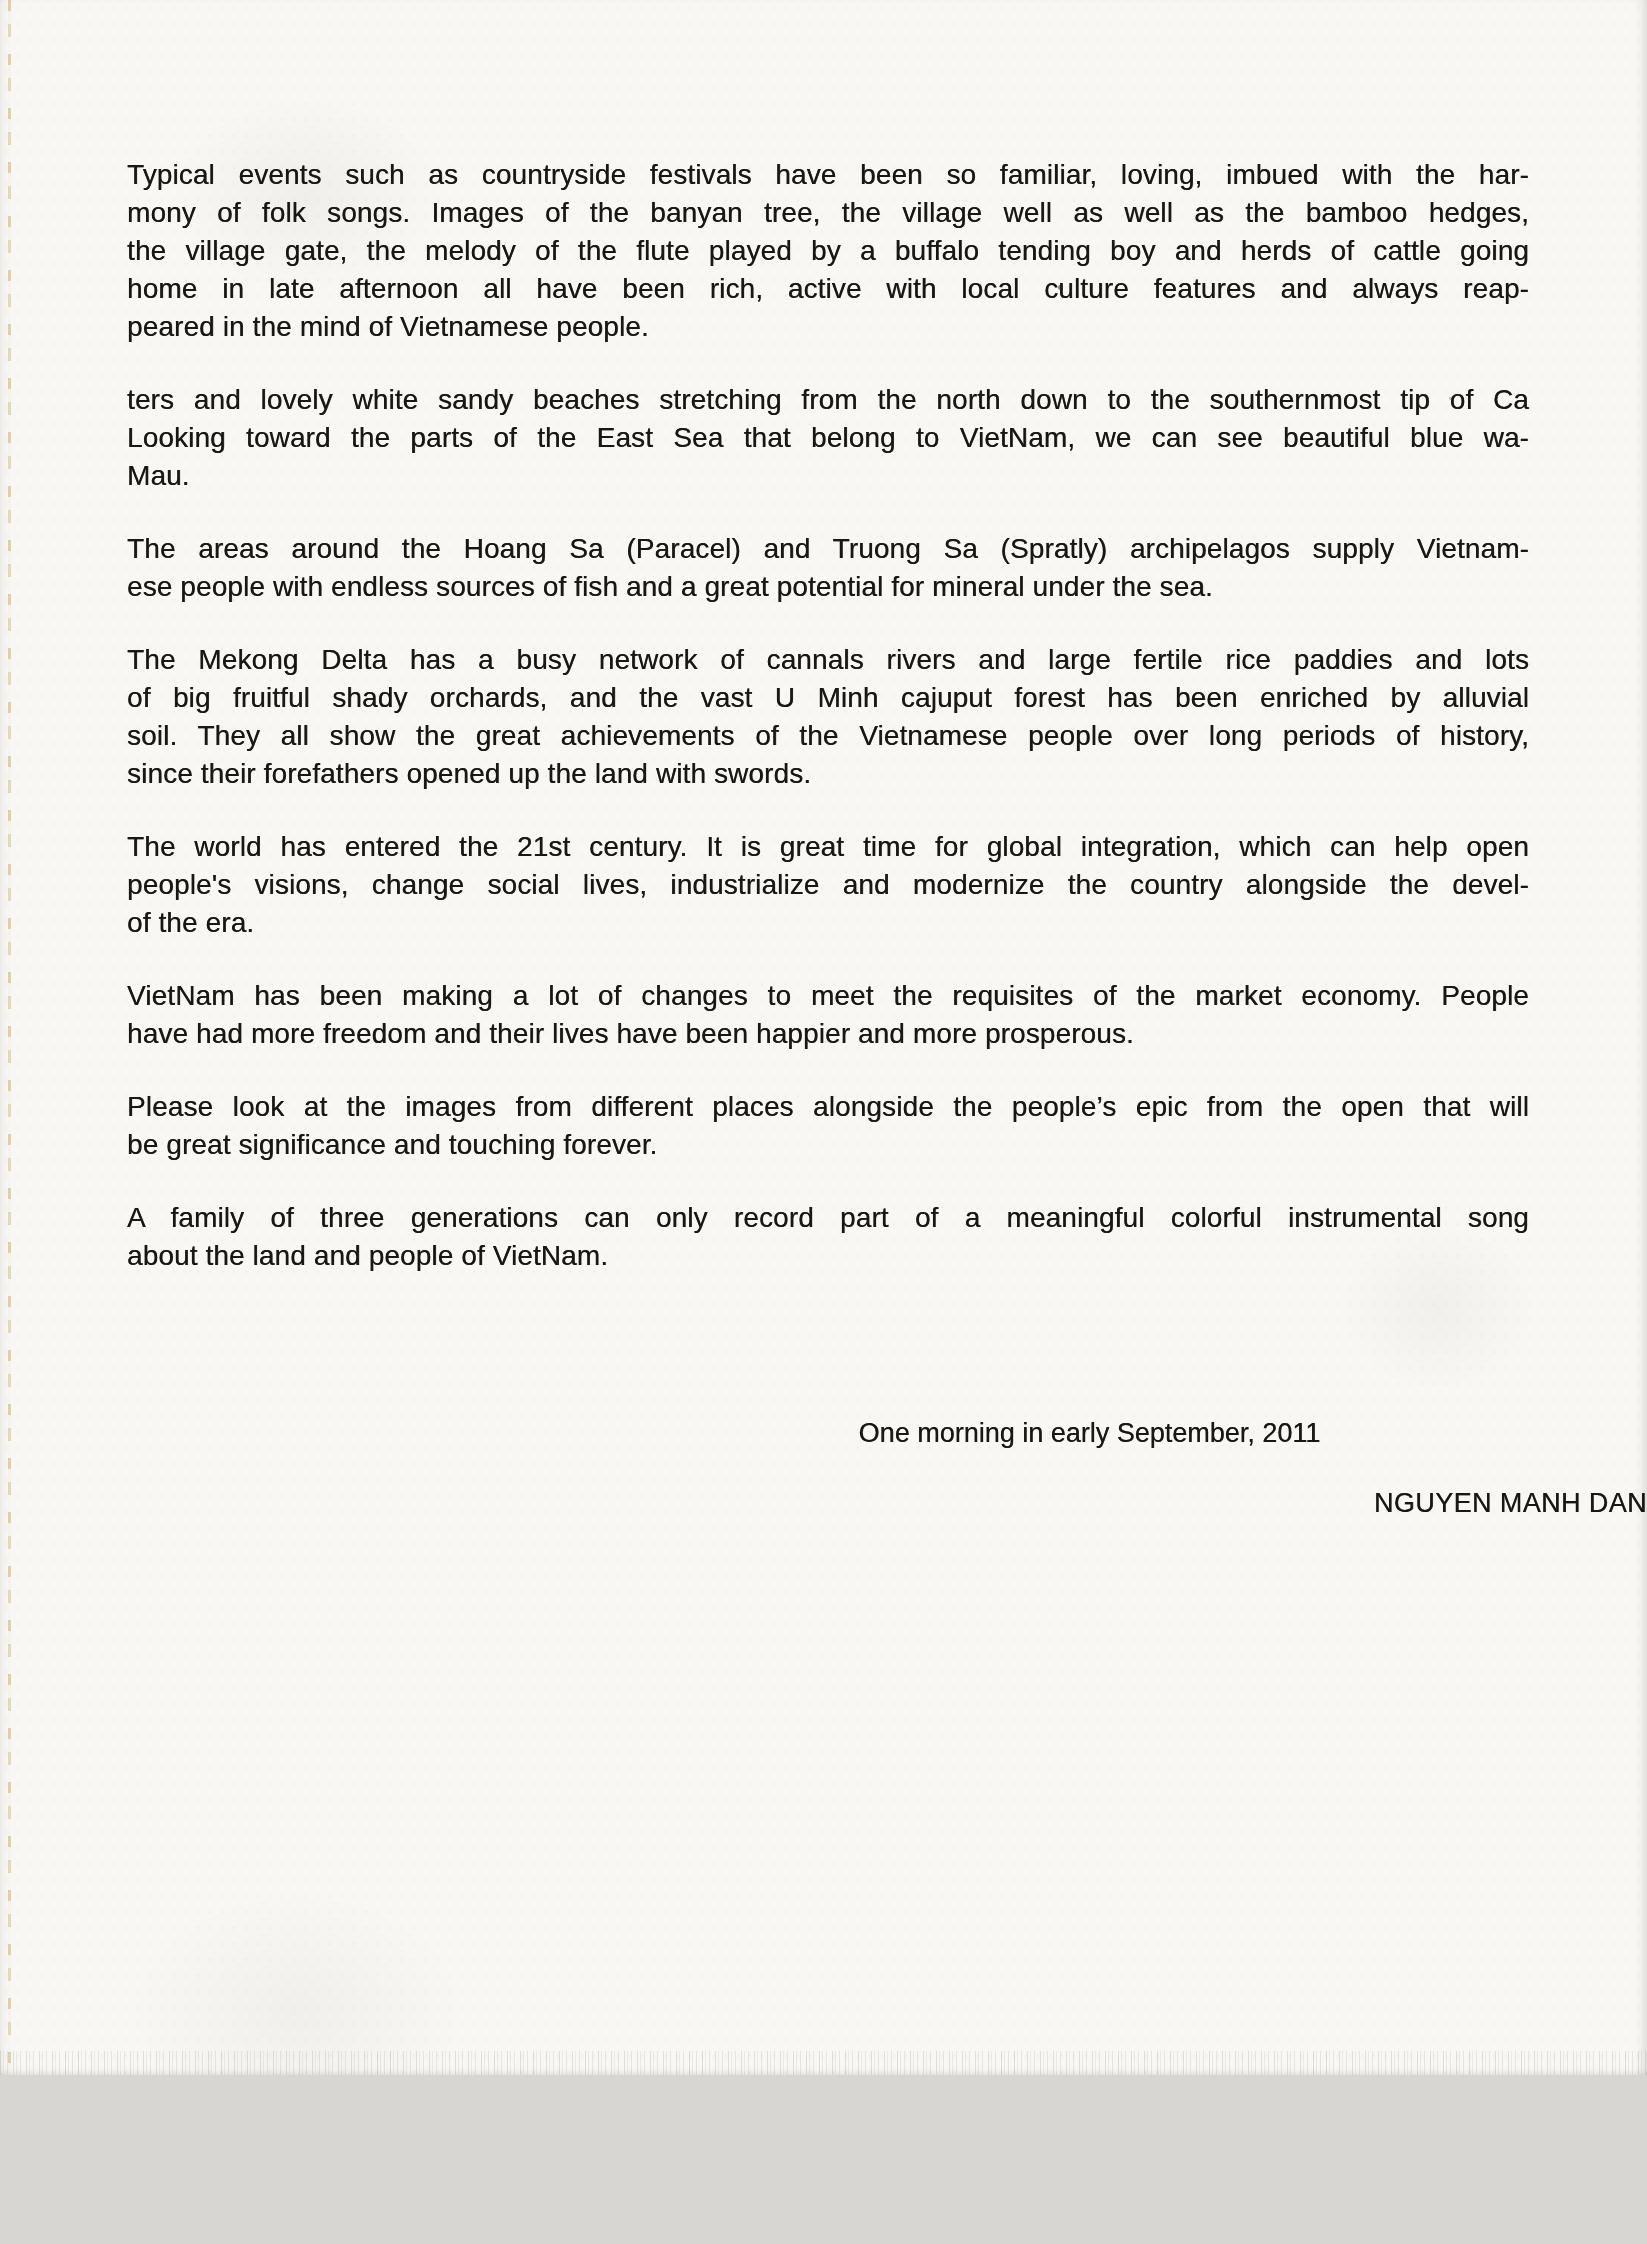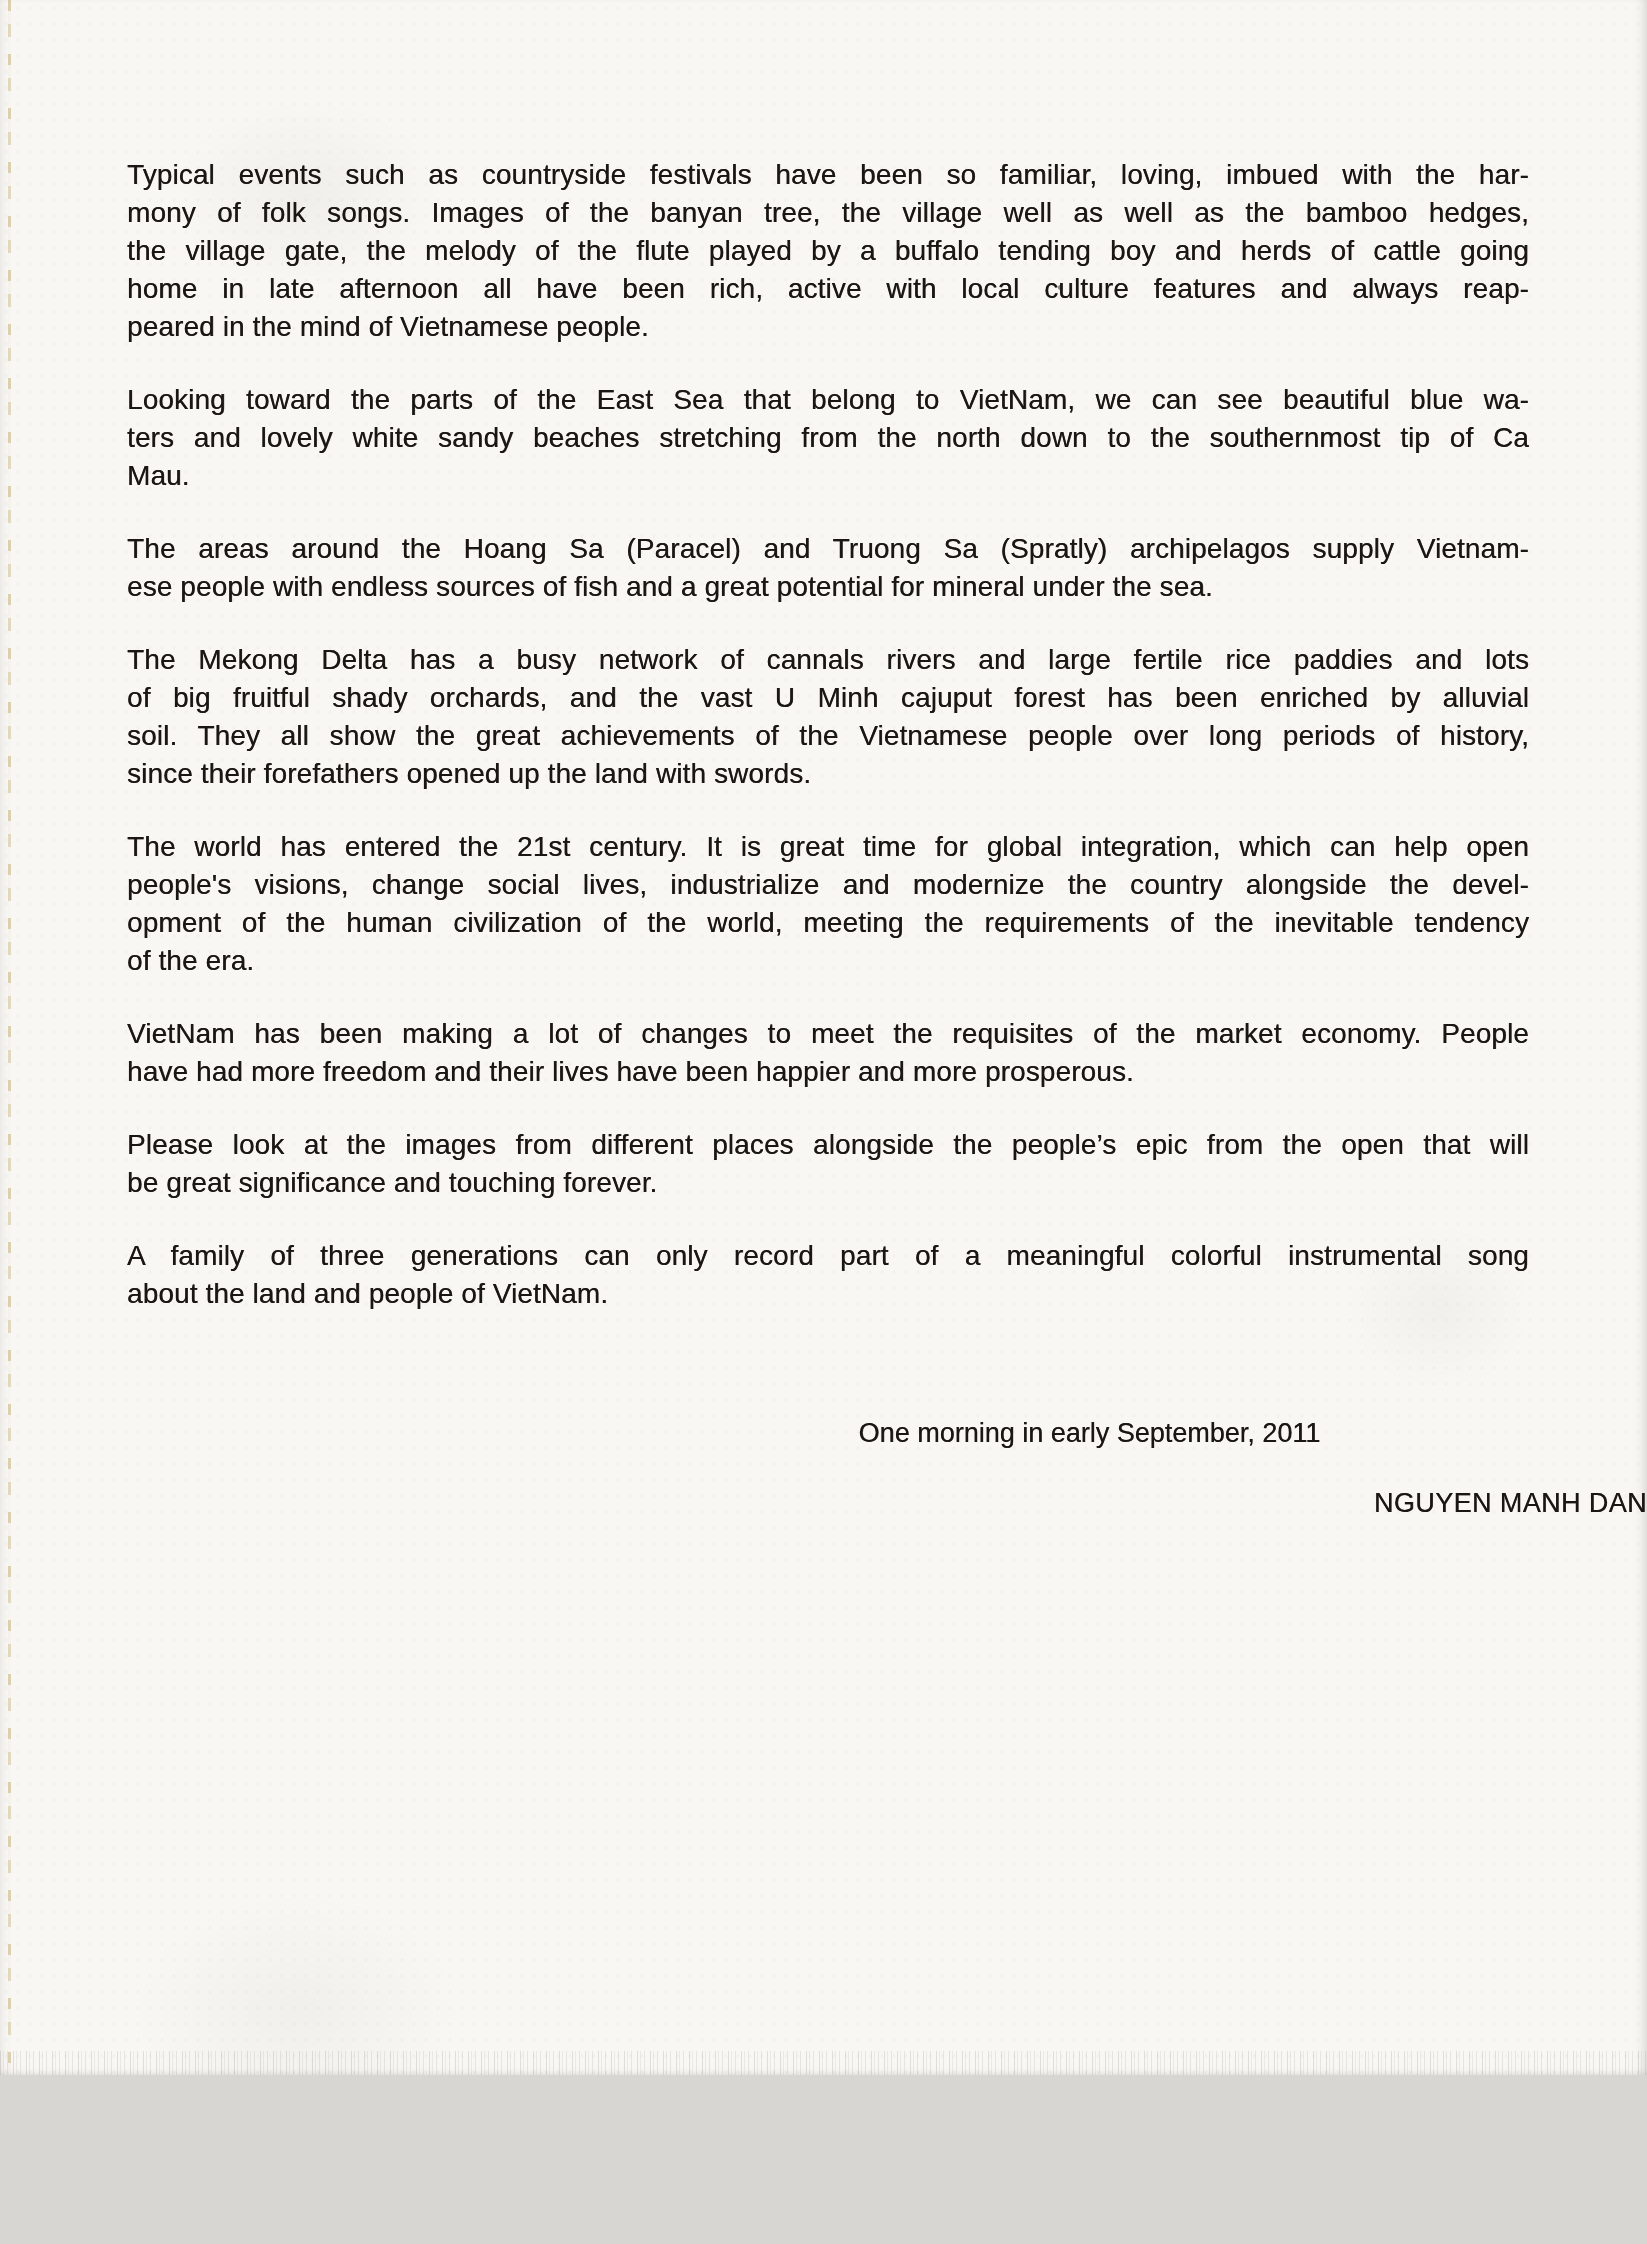--- a/index.html
+++ b/index.html
@@ -92,41 +92,40 @@
 
     <div class="para">
       <div class="line">Typical events such as countryside festivals have been so familiar, loving, imbued with the har-</div>
       <div class="line">mony of folk songs. Images of the banyan tree, the village well as well as the bamboo hedges,</div>
       <div class="line">the village gate, the melody of the flute played by a buffalo tending boy and herds of cattle going</div>
       <div class="line">home in late afternoon all have been rich, active with local culture features and always reap-</div>
       <div class="line last">peared in the mind of Vietnamese people.</div>
     </div>
 
     <div class="para">
+      <div class="line">ters and lovely white sandy beaches stretching from the north down to the southernmost tip of Ca</div>
       <div class="line">Looking toward the parts of the East Sea that belong to VietNam, we can see beautiful blue wa-</div>
-      <div class="line">ters and lovely white sandy beaches stretching from the north down to the southernmost tip of Ca</div>
       <div class="line last">Mau.</div>
     </div>
 
     <div class="para">
       <div class="line">The areas around the Hoang Sa (Paracel) and Truong Sa (Spratly) archipelagos supply Vietnam-</div>
       <div class="line last">ese people with endless sources of fish and a great potential for mineral under the sea.</div>
     </div>
 
     <div class="para">
       <div class="line">The Mekong Delta has a busy network of cannals rivers and large fertile rice paddies and lots</div>
       <div class="line">of big fruitful shady orchards, and the vast U Minh cajuput forest has been enriched by alluvial</div>
       <div class="line">soil. They all show the great achievements of the Vietnamese people over long periods of history,</div>
       <div class="line last">since their forefathers opened up the land with swords.</div>
     </div>
 
     <div class="para">
       <div class="line">The world has entered the 21st century. It is great time for global integration, which can help open</div>
       <div class="line">people's visions, change social lives, industrialize and modernize the country alongside the devel-</div>
-      <div class="line">opment of the human civilization of the world, meeting the requirements of the inevitable tendency</div>
       <div class="line last">of the era.</div>
     </div>
 
     <div class="para">
       <div class="line">VietNam has been making a lot of changes to meet the requisites of the market economy. People</div>
       <div class="line last">have had more freedom and their lives have been happier and more prosperous.</div>
     </div>
 
     <div class="para">
       <div class="line">Please look at the images from different places alongside the people’s epic from the open that will</div>

